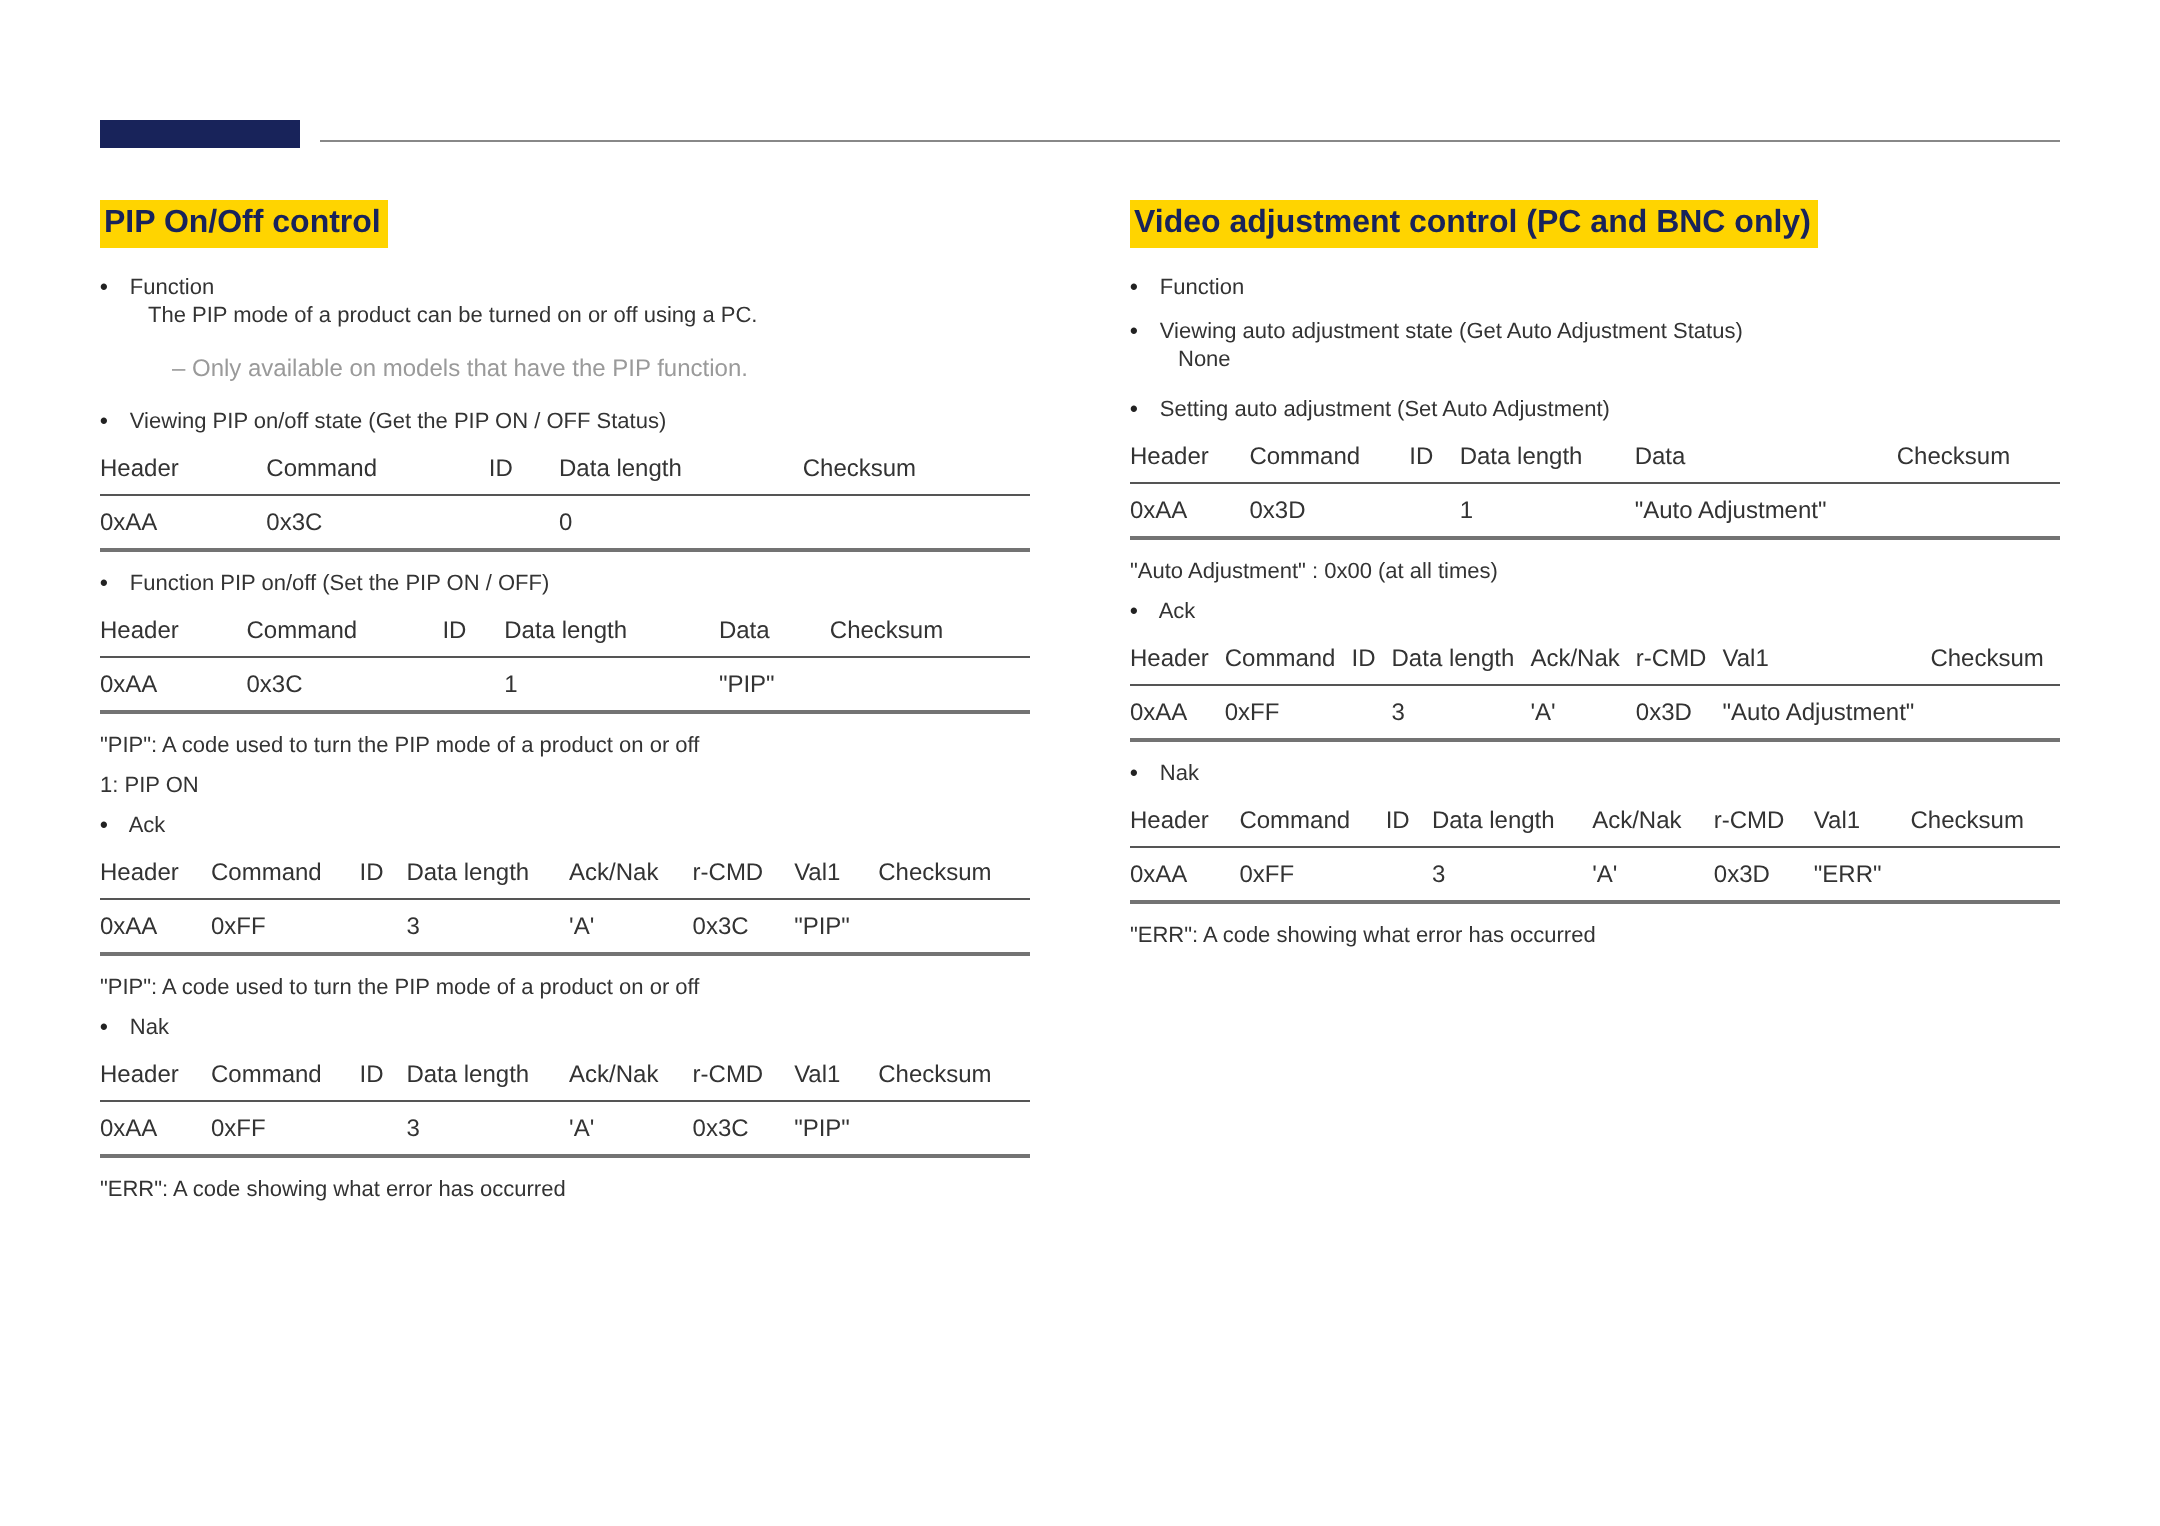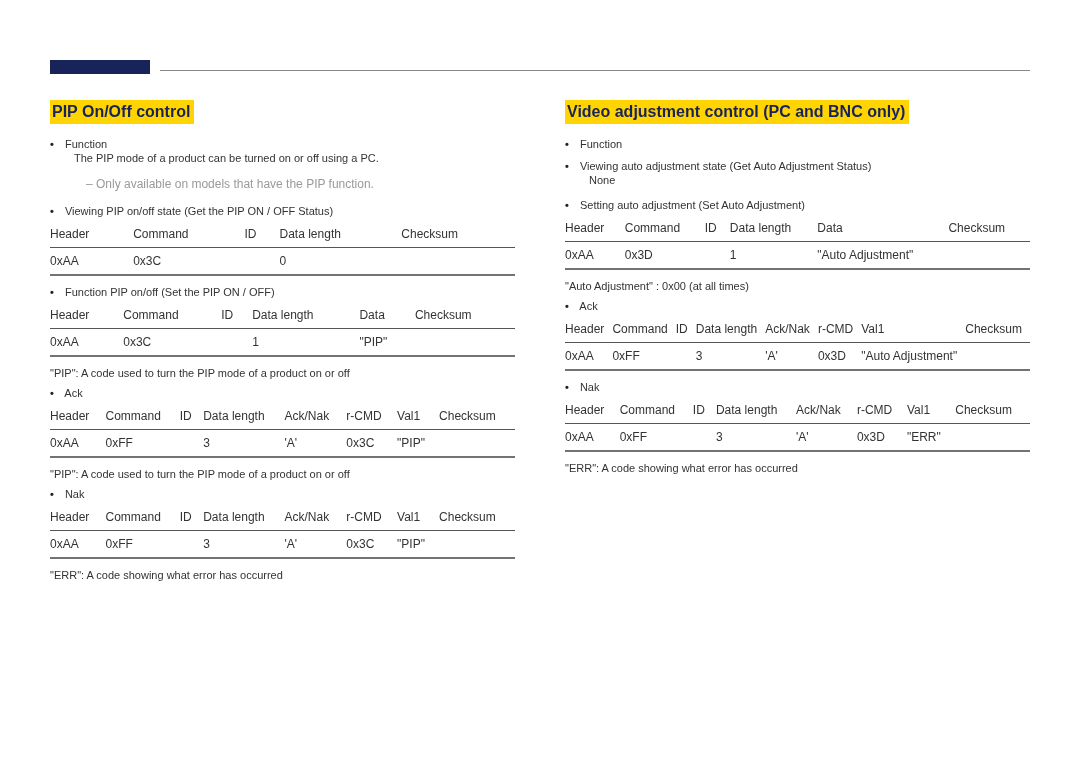--- a/index.html
+++ b/index.html
@@ -165,20 +165,21 @@
             <td>1</td>
             <td>"PIP"</td>
             <td></td>
           </tr>
         </tbody>
           </table>
       </div>
     </div>
 
     <div class="subhead">"PIP": A code used to turn the PIP mode of a product on or off</div>
+    <div class="subhead">1: PIP ON</div>
 
     <div class="item" style="margin-top:8px">
       <span class="label">•</span>
       <span>Ack</span>
       <div class="tbl-wrap">
         <table class="tbl">
           <tbody>
               <tr>
             <th>Header</th>
             <th>Command</th>

